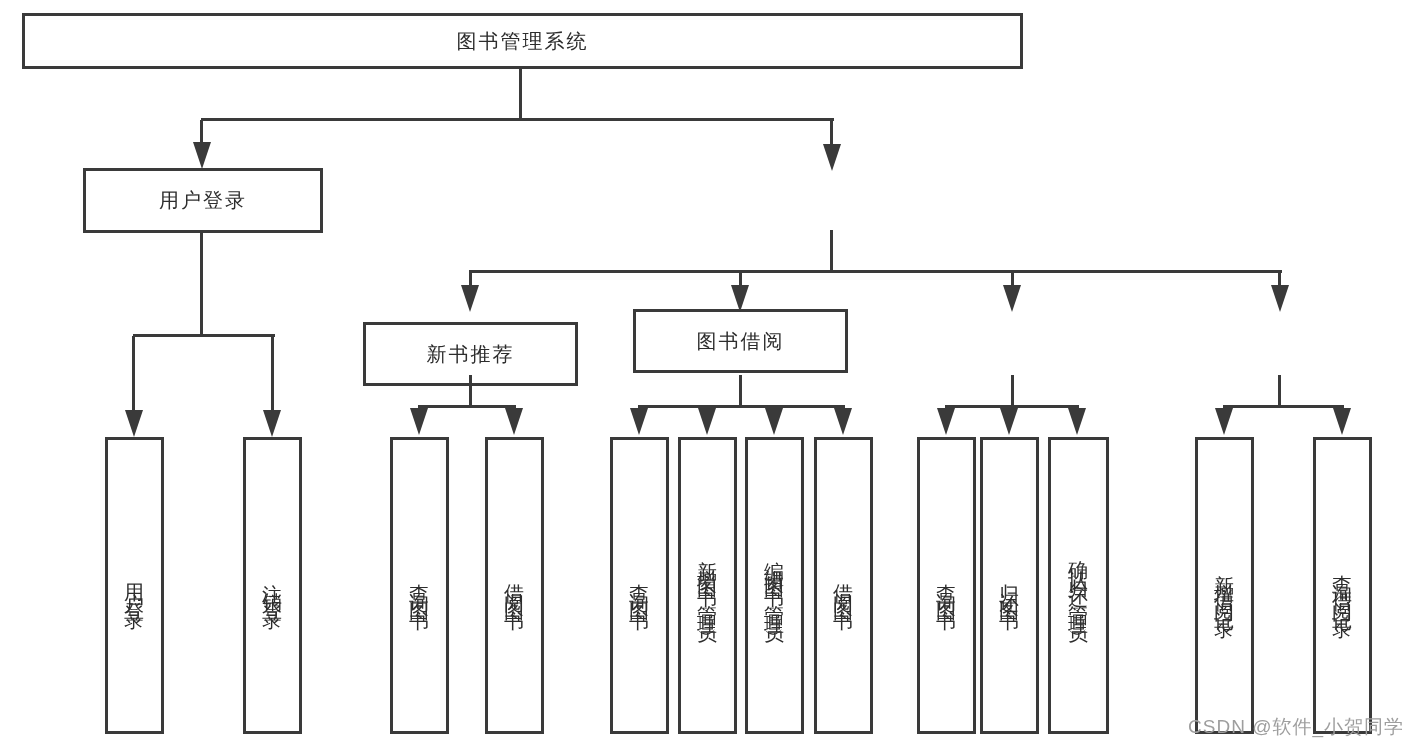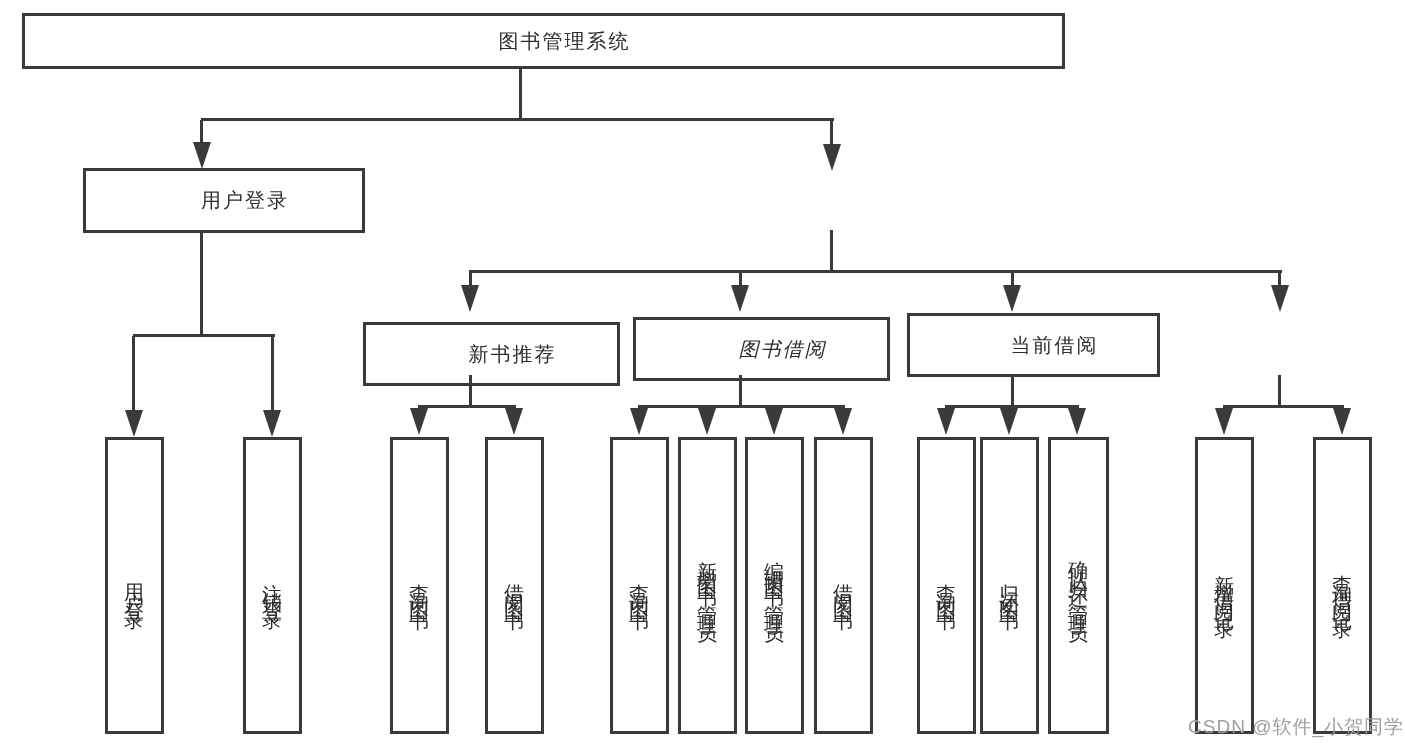--- a/index.html
+++ b/index.html
@@ -17,21 +17,20 @@
     color:var(--text);
     overflow:hidden;
   }
   .box{
     position:absolute;
     border:3px solid var(--line);
     background:#fff;
     display:flex;align-items:center;justify-content:center;
     font-size:20px;letter-spacing:2px;
     box-sizing:content-box;
-    padding-left:42px;
   }
   .leaf{
     position:absolute;
     border:3px solid var(--line);
     background:#fff;
     display:flex;align-items:center;justify-content:center;
     box-sizing:content-box;
   }
   .leaf .vtext{
     writing-mode:vertical-rl;
@@ -69,27 +68,24 @@
 
   <div class="box" style="left:83px;top:168px;width:234px;height:59px;">
     <span>用户登录</span>
   </div>
 
 
   <div class="box" style="left:363px;top:322px;width:209px;height:58px;">
     <span>新书推荐</span>
   </div>
 
-  <div class="box" style="left:633px;top:317px;width:209px;height:58px;font-style:italic;">
+  <div class="box" style="left:633px;top:309px;width:209px;height:58px;">
     <span>图书借阅</span>
   </div>
 
-  <div class="box" style="left:907px;top:313px;width:205px;height:58px;">
-    <span>当前借阅</span>
-  </div>
 
 
   <div class="leaf" style="left:105px;top:437px;width:53px;height:291px;">
     <span class="vtext">用户登录</span>
   </div>
   <div class="leaf" style="left:243px;top:437px;width:53px;height:291px;">
     <span class="vtext">注销登录</span>
   </div>
 
   <div class="leaf" style="left:390px;top:437px;width:53px;height:291px;">

